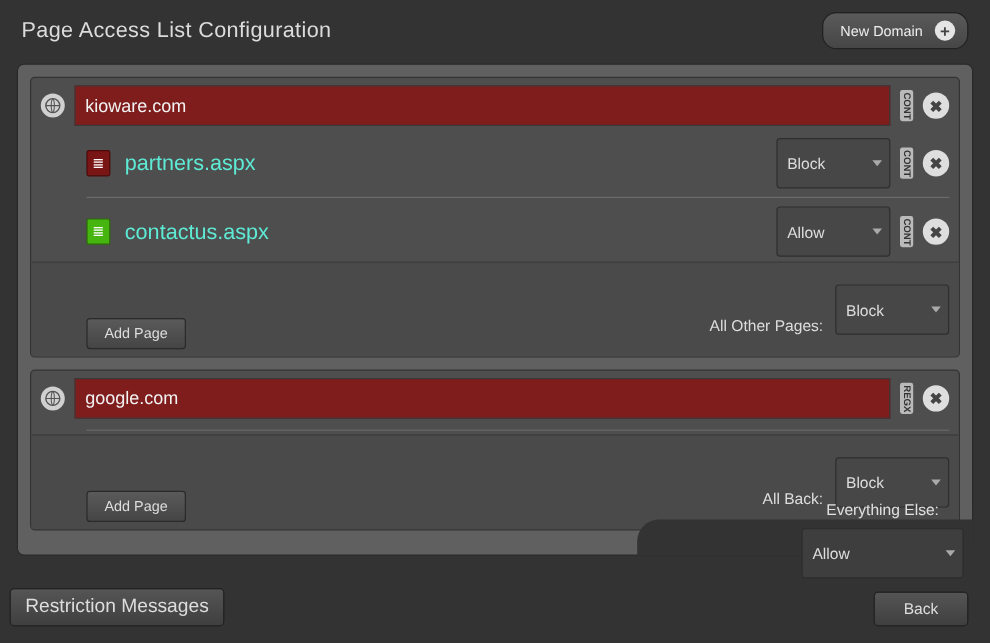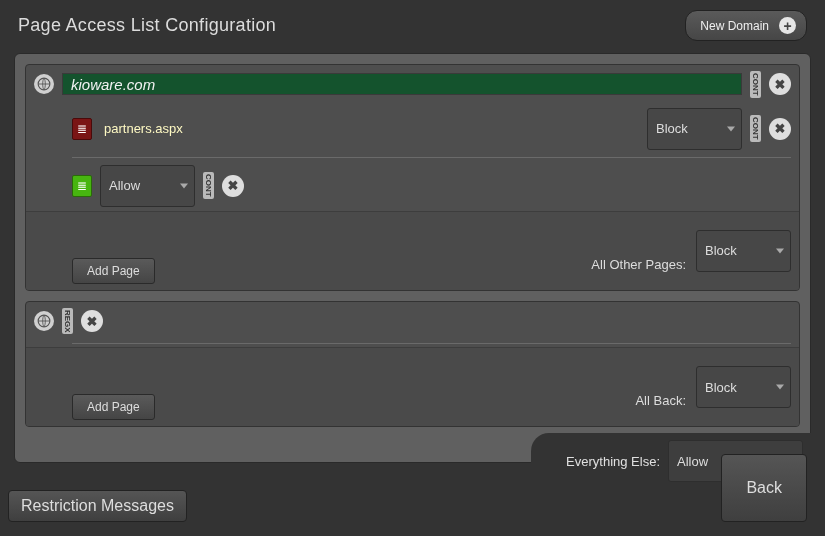--- a/index.html
+++ b/index.html
@@ -76,27 +76,26 @@
   }
   .globe-icon {
     width: 20px; height: 20px;
     border-radius: 50%;
     background: #d0d0d0;
     display:inline-flex;align-items:center;justify-content:center;
   }
   .globe-icon svg { width:14px;height:14px; fill:#555; }
   .domain-input {
     flex: 1;
-    background: #14532d;
+    background: #7f1d1d;
     border: 1px solid #3a3a3a;
     color: #f2f2f2;
     padding: 6px 8px;
     font-size: 15px;
-    height: 22px;
-    font-style: italic;
+    height: 34px;
   }
   .badge {
     font-size: 8px;
     writing-mode: vertical-rl;
     letter-spacing: 0px;
     color: #333;
     background: #bababa;
     padding: 2px 1px;
     border-radius: 2px;
     font-weight: bold;
@@ -124,23 +123,23 @@
     display:inline-flex;align-items:center;justify-content:center;
     font-size: 12px;
     color:#fff;
   }
   .page-icon.red { background: #7a1515; border:1px solid #4a0a0a; }
   .page-icon.green { background: #47b510; border:1px solid #2a6a09; }
   .page-input {
     flex: 1;
     background: transparent;
     border: none;
-    color: #fef9c3;
+    color: #5eead4;
     padding: 4px 4px;
-    font-size: 13px;
+    font-size: 18px;
   }
   .select-wrap {
     position: relative;
     width: 95px;
     height: 42px;
     background: #474747;
     border: 1px solid #2e2e2e;
     border-radius: 3px;
     display:flex;align-items:center;
     padding: 0 8px;
@@ -181,20 +180,21 @@
     margin: 3px 8px 3px 46px;
   }
 
   .everything-row {
     position:absolute;
     right: 22px;
     bottom: 54px;
     display:flex;
     align-items:center;
     gap:8px;
+    flex-direction:column;
   }
   .everything-row .select-wrap { width: 135px; background:#3e3e3e; }
 
   .bottom-bar {
     position:absolute;
     left:0; right:0; bottom:0;
     padding: 8px 18px 14px 8px;
     display:flex;
     justify-content:space-between;
     align-items:flex-end;
@@ -206,22 +206,22 @@
     color:#ddd;
     font-size:16px;
     padding: 6px 12px;
     cursor:pointer;
   }
   .btn-back {
     background: linear-gradient(#555,#3f3f3f);
     border:1px solid #222;
     border-radius:4px;
     color:#ddd;
-    font-size:16px;
-    padding: 24px 24px;
+    font-size:13px;
+    padding: 6px 24px;
     cursor:pointer;
   }
   .panel-corner {
     position:absolute;
     right: -1px;
     bottom: -1px;
     width: 280px;
     height: 30px;
     background:#333333;
     border-top-left-radius: 18px;
@@ -261,20 +261,21 @@
         <span class="arrow"></span>
       </div>
       <span class="badge">CONT</span>
       <span class="close-btn">✖</span>
     </div>
 
     <div class="divider-line"></div>
 
     <div class="page-row">
       <span class="page-icon green">≣</span>
+      <input class="page-input" value="contactus.aspx" style="">
       <div class="select-wrap">
         <span>Allow</span>
         <span class="arrow"></span>
       </div>
       <span class="badge">CONT</span>
       <span class="close-btn">✖</span>
     </div>
 
     <div class="domain-footer">
       <button class="add-page-btn">Add Page</button>
@@ -289,20 +290,21 @@
   </div>
 
   <div class="domain-block">
     <div class="domain-row">
       <span class="globe-icon">
         <svg viewBox="0 0 24 24">
             <circle cx="12" cy="12" r="10" fill="none" stroke="#555" stroke-width="2"></circle>
             <path d="M2 12h20M12 2c3 3 3 17 0 20M12 2c-3 3-3 17 0 20" fill="none" stroke="#555" stroke-width="1.5"></path>
           </svg>
       </span>
+      <input class="domain-input" value="google.com" style="">
       <span class="badge">REGX</span>
       <span class="close-btn">✖</span>
     </div>
     <div class="divider-line" style="margin-left:46px;"></div>
     <div class="domain-footer">
       <button class="add-page-btn">Add Page</button>
       <div class="footer-right">
         <span class="footer-label">All Back:</span>
         <div class="select-wrap wide">
           <span>Block</span>

